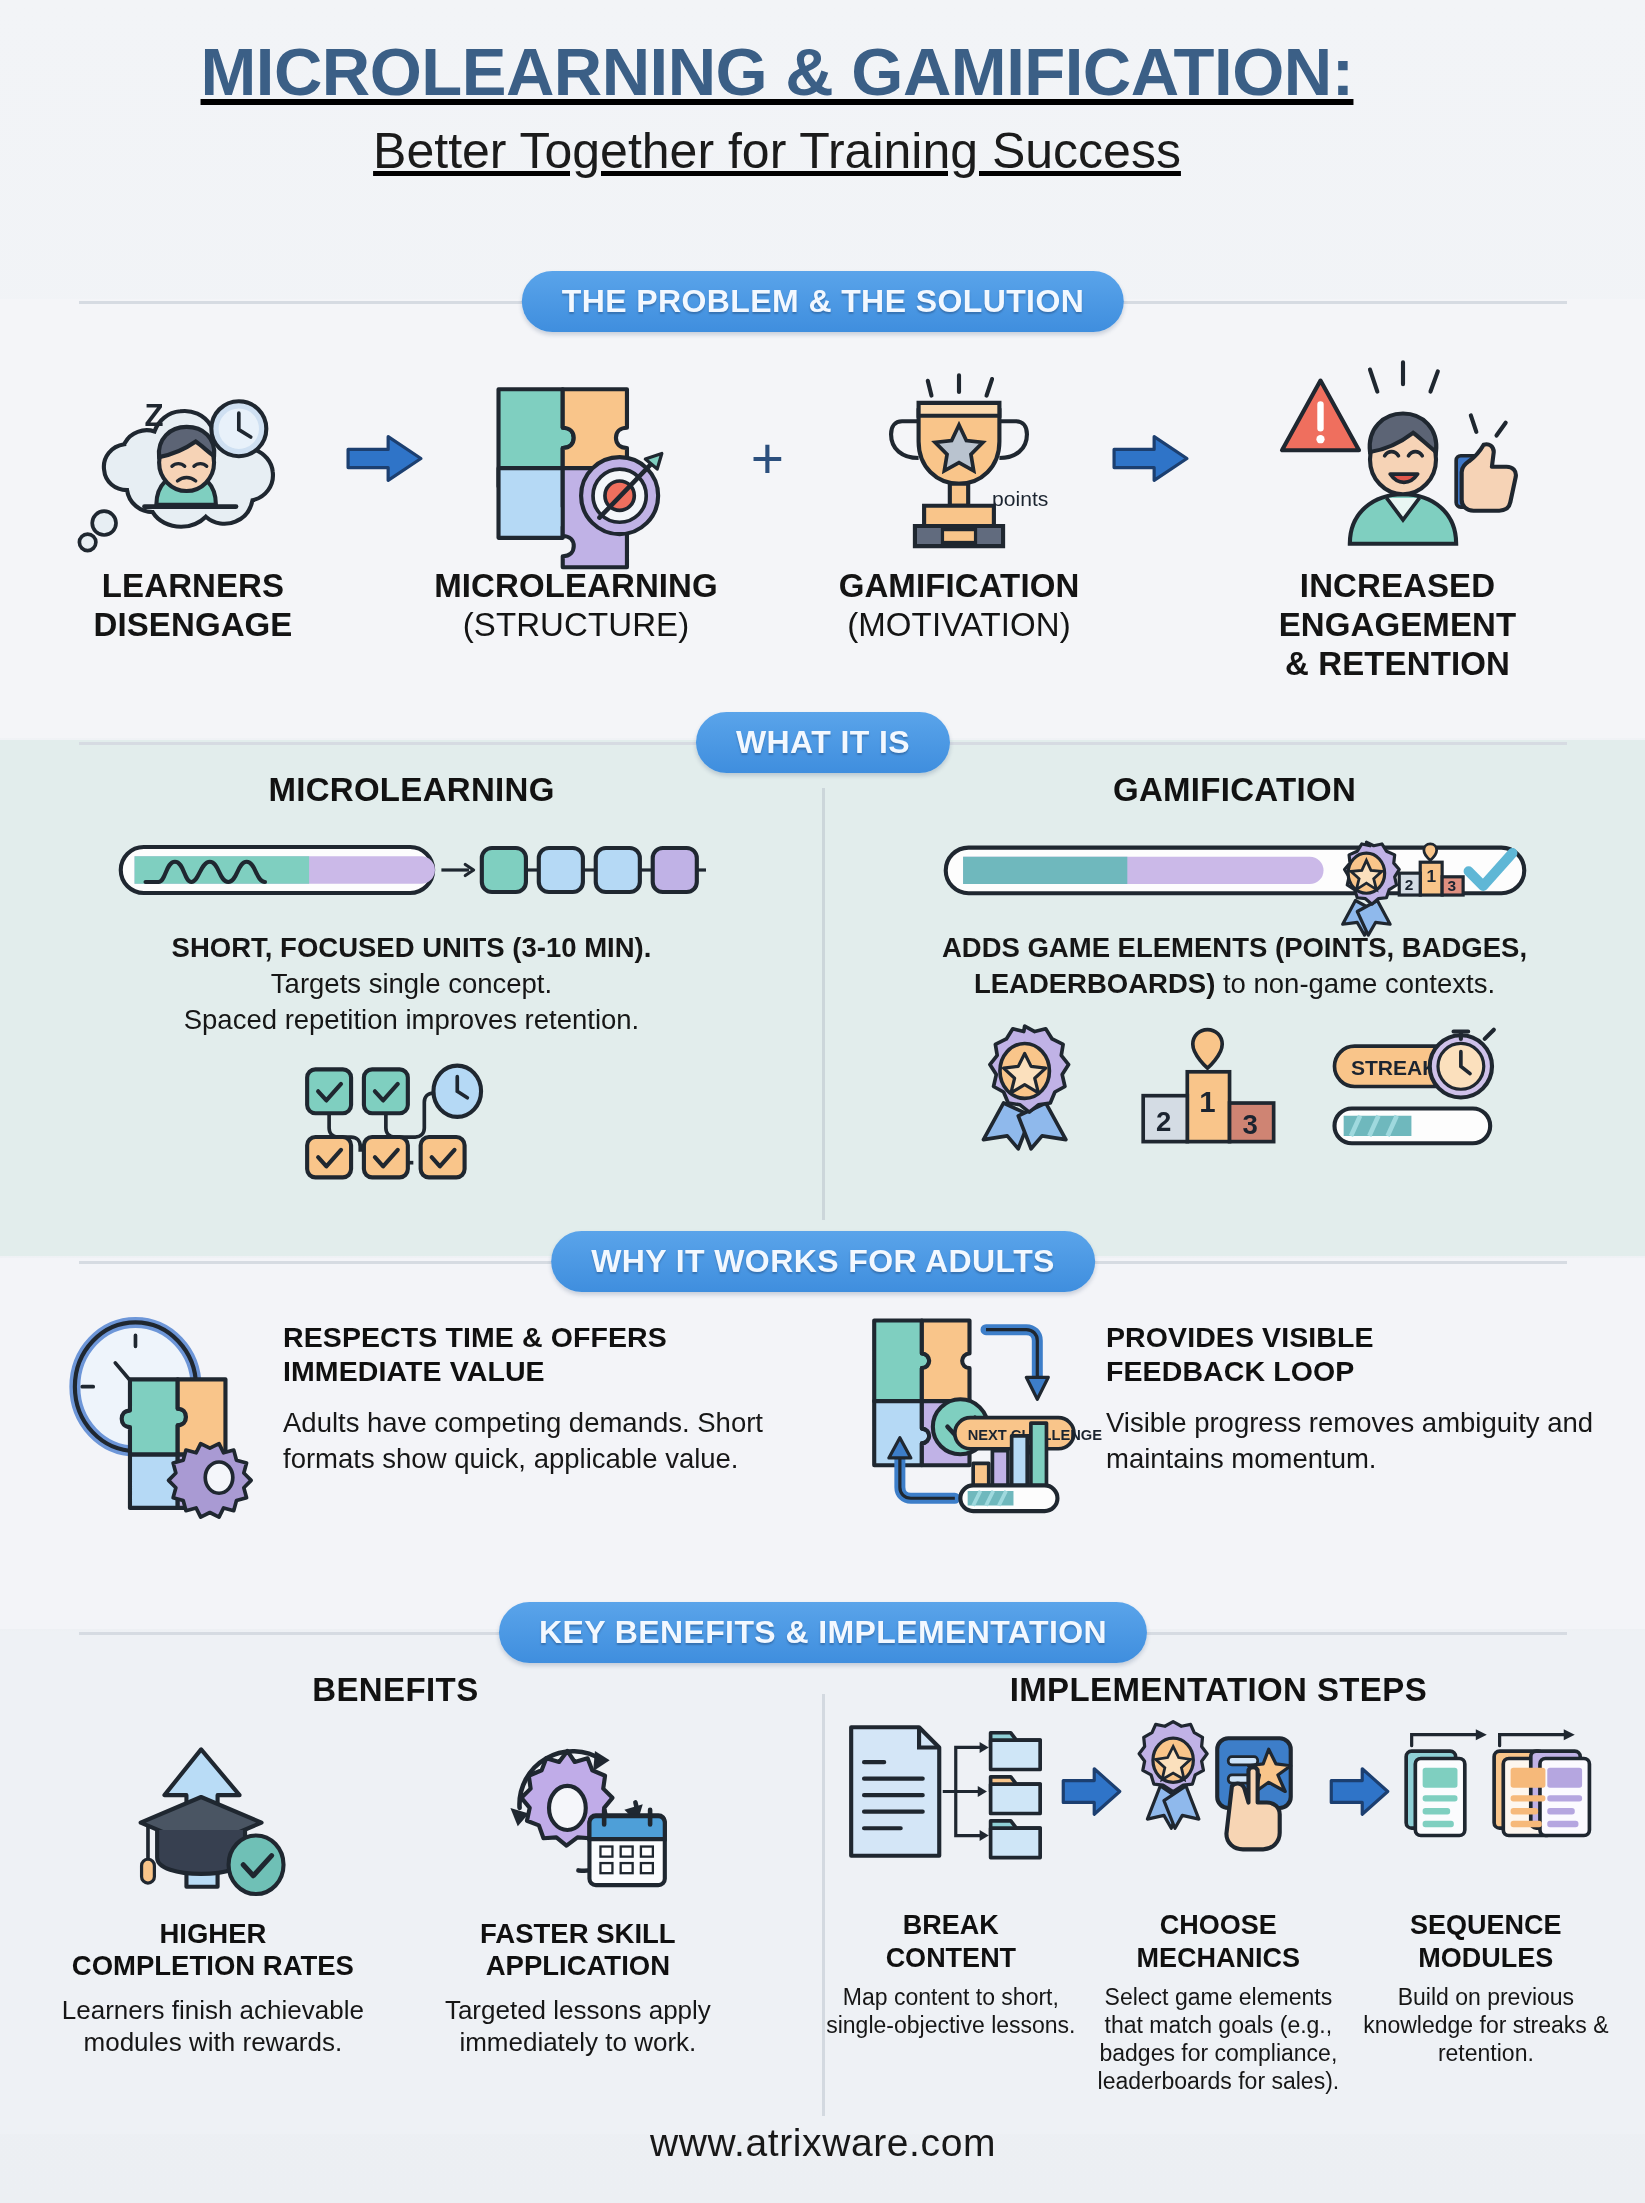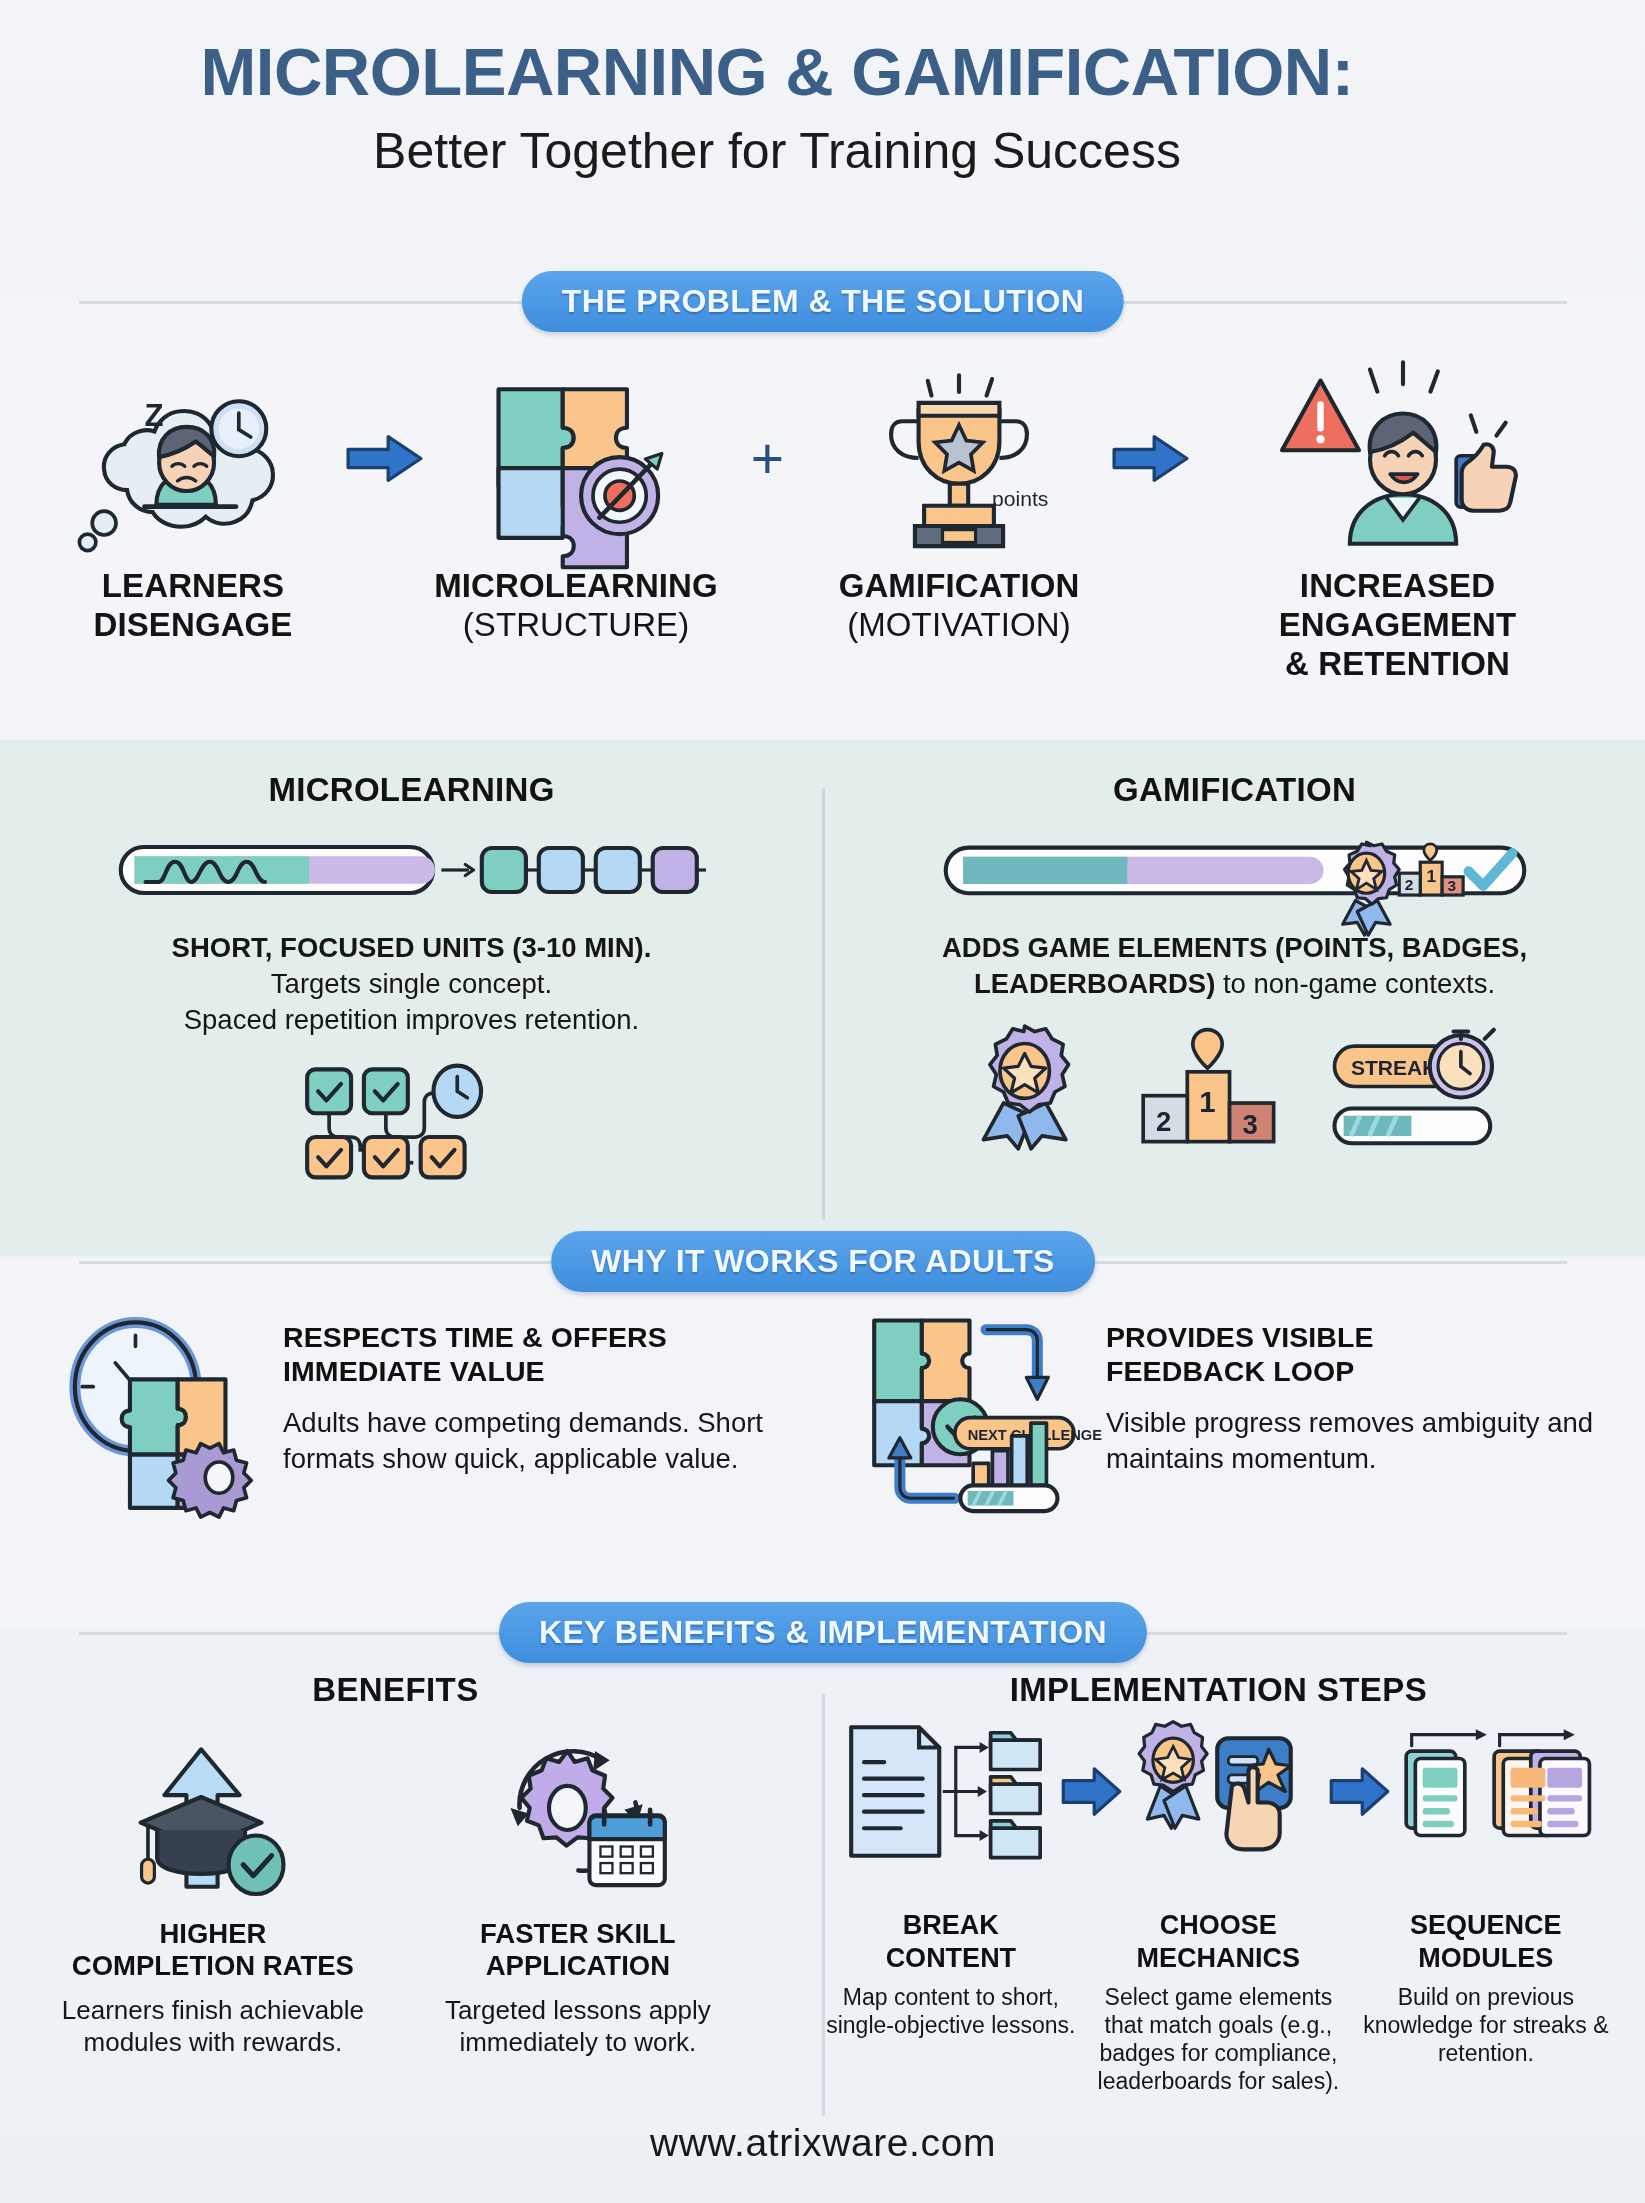--- a/index.html
+++ b/index.html
@@ -12,21 +12,21 @@
   }
   .page {
     position: relative;
     width: 1646px;
     height: 2204px;
     background: linear-gradient(180deg, #f2f4f7 0%, #eceff3 100%);
     overflow: hidden;
   }
 
   
-  .title-area { position:absolute; left:0; top:37px; width:1554px; text-align:center; }
+  .title-area { position:absolute; left:0; top:37px; width:1554px; text-align:center;text-decoration:underline; }
   .main-title {
     font-size: 67px; font-weight: 700; letter-spacing: -0.5px;
     color: #3b5f86; line-height: 1.05;
   }
   .sub-title {
     font-size: 50px; font-weight: 400; color: #1b1b1b;
     margin-top: 16.5px; line-height: 1.1;
   }
 
   
@@ -252,20 +252,26 @@
           <path d="M244 88c6-2 11 2 11 8l-2 16h16c7 0 11 5 10 11l-6 28c-1 6-6 9-12 9h-28c-8 0-13-5-13-12v-30c0-6 4-9 8-12 7-5 12-11 16-18z" fill="#f6d3b6" stroke="#1f2730" stroke-width="4.5" stroke-linejoin="round"></path>
         </svg>
       </div>
       <div class="flow-cap">
         <div>INCREASED ENGAGEMENT</div>
         <div>&amp; RETENTION</div>
       </div>
     </div>
   </div>
 
+  <div class="sec-head sec-head-2">
+    <div class="sec-rule"></div>
+    <div class="pill">
+      <span>WHAT IT IS</span>
+    </div>
+  </div>
 
   <div class="vdiv"></div>
 
   <div class="whatis-wrap">
 
     <div class="whatis-col">
       <div class="col-title">MICROLEARNING</div>
       <div class="col-bar">
         <svg width="588" height="68" viewBox="0 0 640 74">
           <rect x="3" y="12" width="340" height="50" rx="25" fill="#fdfdfd" stroke="#1f2730" stroke-width="4.5"></rect>

